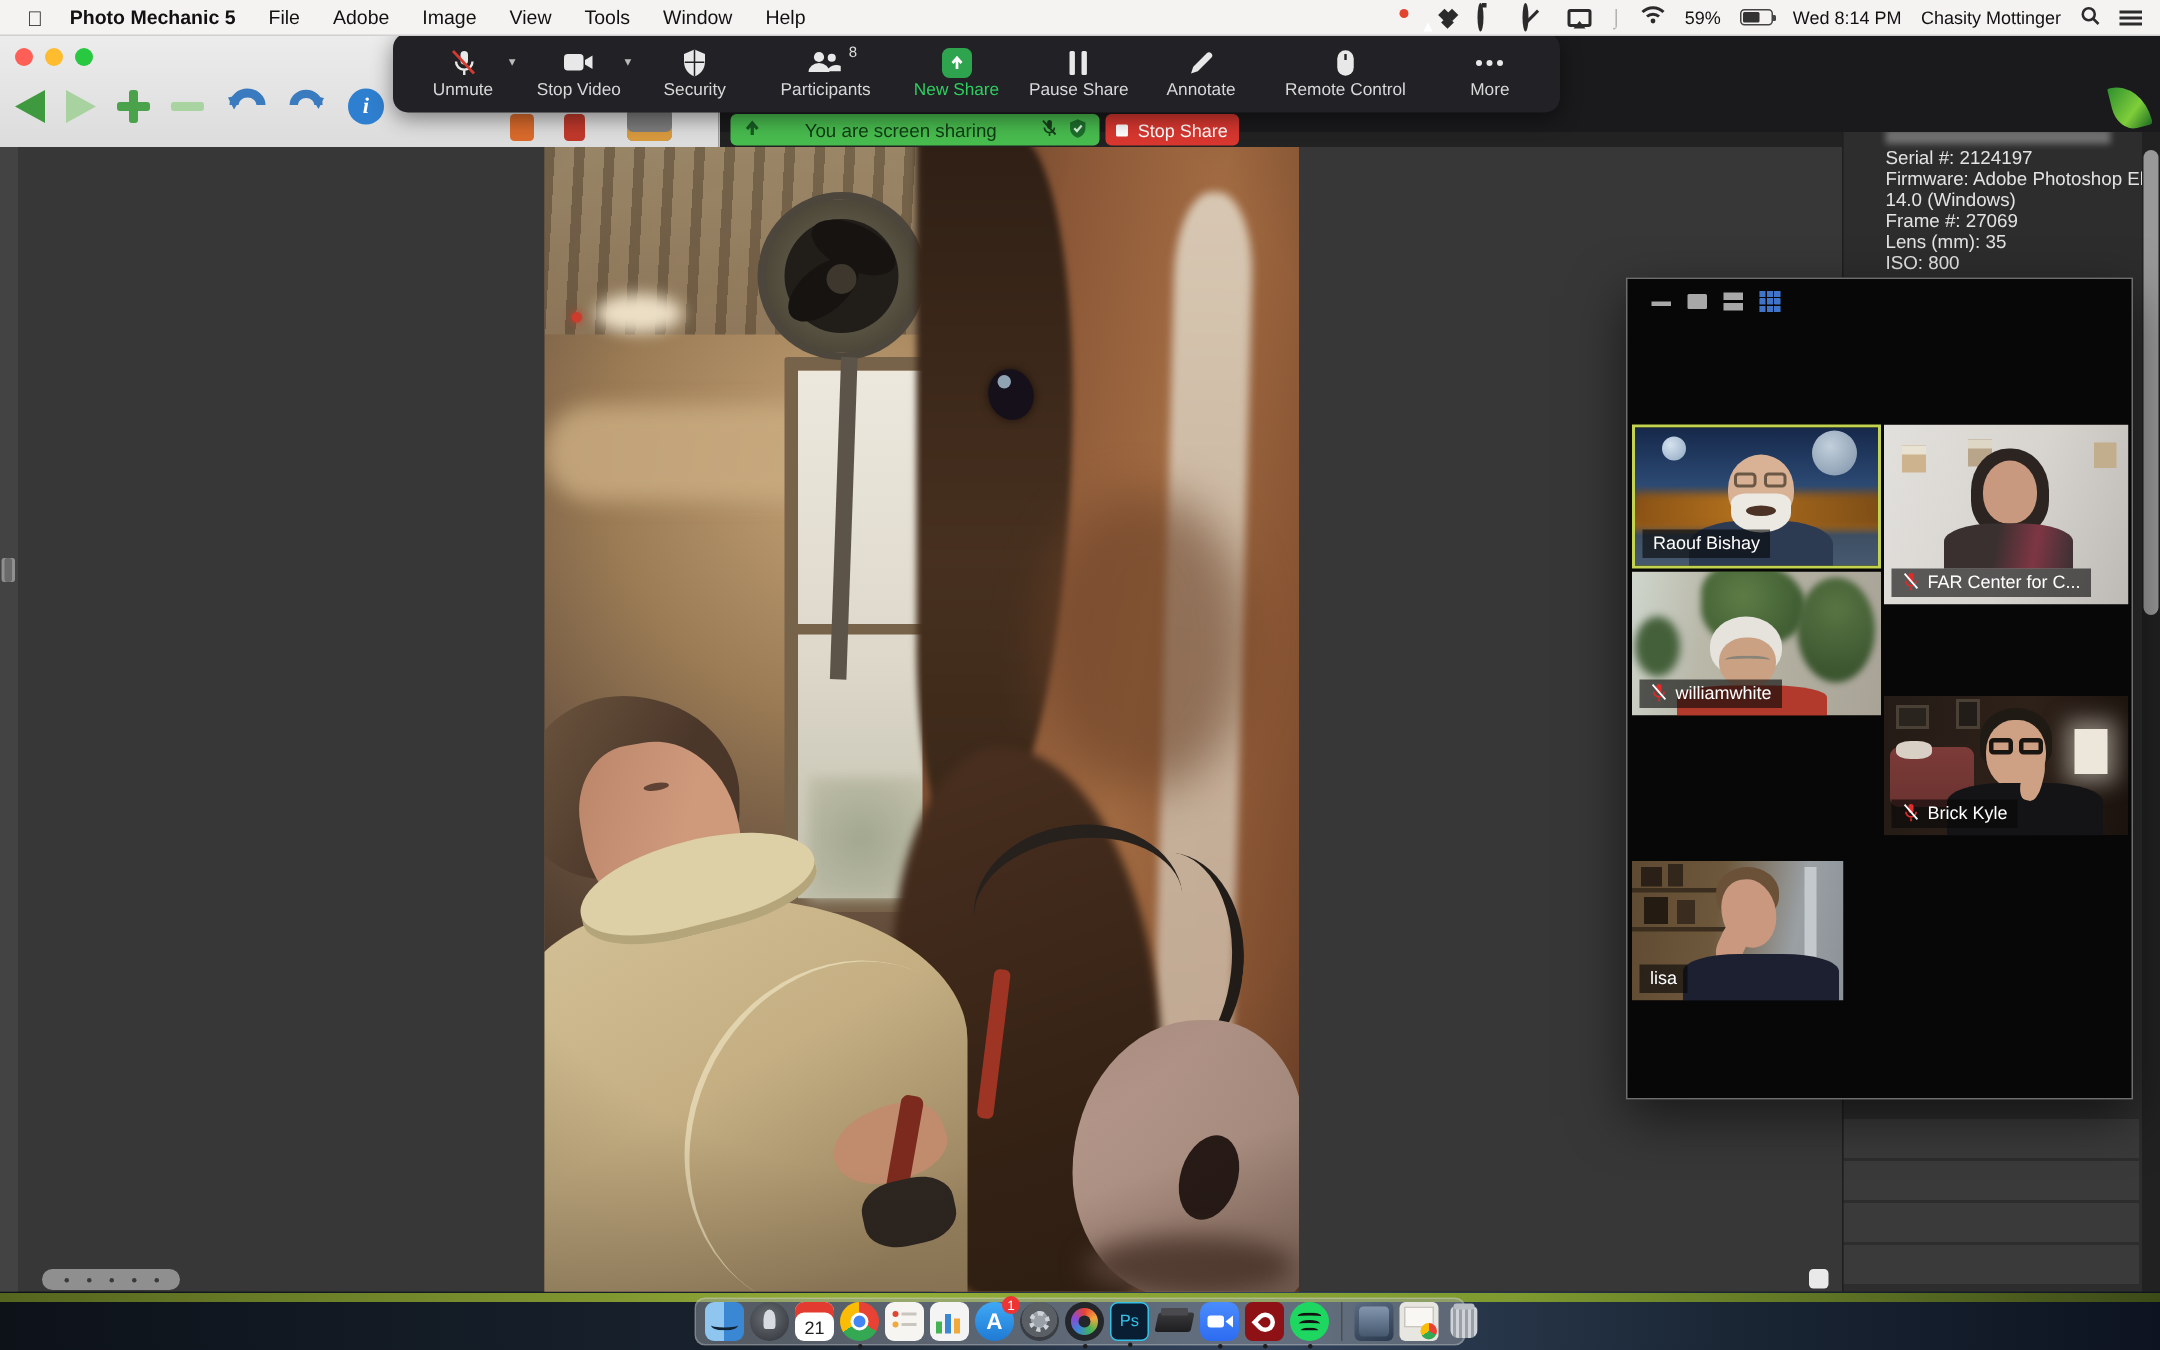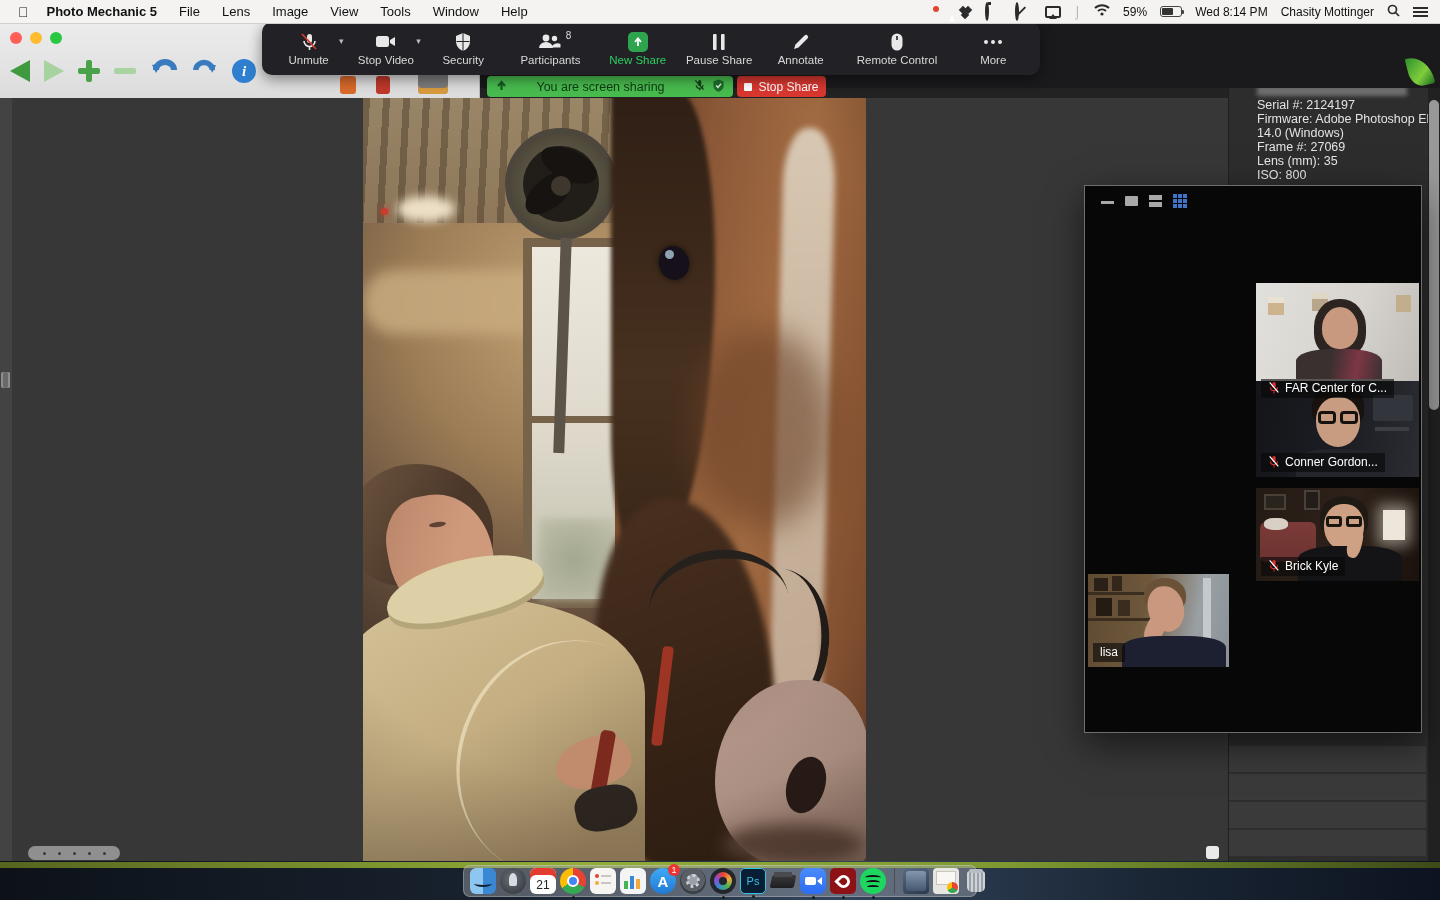--- a/index.html
+++ b/index.html
@@ -123,21 +123,21 @@
 
 <div id="screen">
 
   <div class="abs" id="wallpaper"></div>
   <div class="abs" id="wall-stripe"></div>
 
   <div class="abs" id="menubar">
     <span class="apple"></span>
     <span class="appname">Photo Mechanic 5</span>
     <span class="mitem">File</span>
-    <span class="mitem">Lens</span>
+    <span class="mitem">Adobe</span>
     <span class="mitem">Image</span>
     <span class="mitem">View</span>
     <span class="mitem">Tools</span>
     <span class="mitem">Window</span>
     <span class="mitem">Help</span>
     <span class="right">
       <span class="mb-ic"><span class="mb-sq" style="border-radius:4px; width:15px;"></span></span>
       <span class="mb-ic"><span class="mb-ci" style="border-radius:50% 50% 50% 0;"></span></span>
       <span class="mb-ic" style="position:relative;"><span class="mb-ci"></span><span style="position:absolute; left:0px; bottom:0px; width:6px; height:6px; background:#e3442e; border-radius:50%;"></span></span>
       <span class="mb-ic" style="position:relative;"><span class="mb-sq"></span><span style="position:absolute;left:3.5px;top:3px;width:0;height:0;border-left:3px solid transparent;border-right:3px solid transparent;border-bottom:6px solid #fff;"></span></span>
@@ -435,20 +435,37 @@
         <span style="background:#3f74c9;"></span>
         <span style="background:#3f74c9;"></span>
       <span style="background:#3f74c9;"></span>
         <span style="background:#3f74c9;"></span>
         <span style="background:#3f74c9;"></span>
       <span style="background:#3f74c9;"></span>
         <span style="background:#3f74c9;"></span>
         <span style="background:#3f74c9;"></span>
     </div>
 
+    <div class="vtile active" style="left:3px; top:97px; width:166px; height:96px;">
+      <div class="scene">
+        <div style="inset:0; background:linear-gradient(#16284a 0%, #2c4a74 42%, #7a4a1c 58%, #96601f 70%, #3e4f63 78%, #46596f 100%);"></div>
+        <div style="left:18px; top:6px; width:16px; height:16px; border-radius:50%; background:radial-gradient(circle at 35% 35%, #d5e2ef, #8fa7c0);"></div>
+        <div style="right:14px; top:2px; width:30px; height:30px; border-radius:50%; background:radial-gradient(circle at 40% 35%, #c2cfdb, #7d92a8);"></div>
+        <div style="left:0; top:44px; width:166px; height:22px; background:linear-gradient(90deg,#8a5214,#b06f1e 40%,#7d4d16); filter:blur(3px);"></div>
+        <div style="left:36px; top:62px; width:96px; height:40px; background:#2c3a52; border-radius:40% 40% 0 0;"></div>
+        <div style="left:62px; top:18px; width:44px; height:46px; background:#d9b296; border-radius:50% 50% 45% 45%;"></div>
+        <div style="left:64px; top:44px; width:40px; height:26px; background:#ece9e2; border-radius:30% 30% 60% 60%;"></div>
+        <div style="left:66px; top:30px; width:15px; height:10px; border:2px solid #6a5844; border-radius:3px;"></div>
+        <div style="left:86px; top:30px; width:15px; height:10px; border:2px solid #6a5844; border-radius:3px;"></div>
+        <div style="left:74px; top:52px; width:20px; height:7px; background:#4c3326; border-radius:50%;"></div>
+      </div>
+      <div class="vlabel">
+        <span>Raouf Bishay</span>
+      </div>
+    </div>
 
     <div class="vtile" style="left:171px; top:97px; width:163px; height:120px;">
       <div class="scene">
         <div style="inset:0; background:linear-gradient(110deg, #e2e0dc 0%, #d7d4cf 55%, #bdb9b4 100%);"></div>
         <div style="left:12px; top:14px; width:16px; height:18px; background:#cdb48e; box-shadow:inset 0 6px 0 #e8e2d2;"></div>
         <div style="left:56px; top:10px; width:16px; height:18px; background:#b9a58a; box-shadow:inset 0 6px 0 #ded7c6;"></div>
         <div style="right:8px; top:12px; width:15px; height:17px; background:#c2ad8c;"></div>
         <div style="left:58px; top:16px; width:52px; height:58px; background:#2c2420; border-radius:48% 48% 40% 40%;"></div>
         <div style="left:66px; top:24px; width:36px; height:42px; background:#c9997f; border-radius:50% 50% 46% 46%;"></div>
         <div style="left:40px; top:66px; width:86px; height:30px; background:linear-gradient(100deg,#39302f 40%, #7e3644 70%, #3a3133); border-radius:40% 40% 0 0;"></div>
@@ -457,45 +474,45 @@
         <svg class="micmute" viewBox="0 0 14 16">
             <rect x="5" y="1" width="4" height="7" rx="2" fill="#e02b2b"></rect>
             <path d="M3 7 a4 4 0 0 0 8 0" stroke="#e02b2b" stroke-width="1.3" fill="none"></path>
             <line x1="7" y1="12" x2="7" y2="14.5" stroke="#e02b2b" stroke-width="1.3"></line>
             <line x1="2" y1="1.5" x2="12" y2="13" stroke="#fff" stroke-width="1.4"></line>
           </svg>
         <span>FAR Center for C...</span>
       </div>
     </div>
 
-
-    <div class="vtile" style="left:171px; top:195px; width:163px; height:96px;">
+    <div class="vtile" style="left:3px; top:195px; width:166px; height:96px;">
       <div class="scene">
-        <div style="inset:0; background:linear-gradient(100deg, #141519 0%, #1d1f25 60%, #2b2d33 100%);"></div>
-        <div style="right:6px; top:14px; width:40px; height:26px; background:#33353c; border-radius:2px;"></div>
-        <div style="right:10px; top:46px; width:34px; height:4px; background:#3c3e45;"></div>
-        <div style="left:56px; top:4px; width:52px; height:40px; background:#17120f; border-radius:50% 50% 30% 30%;"></div>
-        <div style="left:60px; top:16px; width:44px; height:50px; background:#c79c80; border-radius:46% 46% 50% 50%;"></div>
-        <div style="left:62px; top:30px; width:18px; height:13px; border:3px solid #15110e; border-radius:4px;"></div>
-        <div style="left:84px; top:30px; width:18px; height:13px; border:3px solid #15110e; border-radius:4px;"></div>
-        <div style="left:40px; top:68px; width:86px; height:30px; background:#23252b; border-radius:40% 40% 0 0;"></div>
+        <div style="inset:0; background:linear-gradient(100deg, #cfd6cd 0%, #b9b8a9 30%, #a8a396 100%);"></div>
+        <div style="left:46px; top:-6px; width:70px; height:56px; background:radial-gradient(circle at 40% 40%, #5d7d46, #3f5c32 75%); border-radius:40% 60% 50% 50%; filter:blur(2px);"></div>
+        <div style="right:4px; top:4px; width:52px; height:70px; background:radial-gradient(circle at 50% 30%, #587543, #3c5630 75%); border-radius:50%; filter:blur(2px);"></div>
+        <div style="left:2px; top:30px; width:30px; height:40px; background:#44603a; border-radius:50%; filter:blur(3px);"></div>
+        <div style="left:52px; top:30px; width:48px; height:40px; background:#e6e3dc; border-radius:50% 50% 44% 44%;"></div>
+        <div style="left:58px; top:44px; width:38px; height:34px; background:#cba183; border-radius:46% 46% 50% 50%;"></div>
+        <div style="left:62px; top:56px; width:30px; height:6px; border-top:2px solid #8a8478; border-radius:50%;"></div>
+        <div style="left:30px; top:76px; width:100px; height:22px; background:#b23a2c; border-radius:36% 36% 0 0;"></div>
       </div>
       <div class="vlabel">
         <svg class="micmute" viewBox="0 0 14 16">
             <rect x="5" y="1" width="4" height="7" rx="2" fill="#e02b2b"></rect>
             <path d="M3 7 a4 4 0 0 0 8 0" stroke="#e02b2b" stroke-width="1.3" fill="none"></path>
             <line x1="7" y1="12" x2="7" y2="14.5" stroke="#e02b2b" stroke-width="1.3"></line>
             <line x1="2" y1="1.5" x2="12" y2="13" stroke="#fff" stroke-width="1.4"></line>
           </svg>
-        <span>Conner Gordon...</span>
-      </div>
-    </div>
-
-
-    <div class="vtile" style="left:171px; top:302px; width:163px; height:93px;">
+        <span>williamwhite</span>
+      </div>
+    </div>
+
+
+
+    <div class="vtile" style="left:171px; top:278px; width:163px; height:93px;">
       <div class="scene">
         <div style="inset:0; background:linear-gradient(100deg, #241b16 0%, #2e2119 55%, #1a120d 100%);"></div>
         <div style="left:8px; top:6px; width:22px; height:16px; border:2px solid #4a4036; background:#2a241e;"></div>
         <div style="left:48px; top:2px; width:16px; height:20px; border:2px solid #4a4036; background:#221d18;"></div>
         <div style="left:4px; top:34px; width:56px; height:40px; background:linear-gradient(#7c3b38, #6b3330); border-radius:6px;"></div>
         <div style="left:8px; top:30px; width:24px; height:12px; background:#d8d0c4; border-radius:40%;"></div>
         <div style="right:14px; top:22px; width:22px; height:30px; background:#ece7da; box-shadow:0 0 14px 6px rgba(236,231,218,.5);"></div>
         <div style="left:64px; top:8px; width:48px; height:40px; background:#201a14; border-radius:50% 50% 30% 30%;"></div>
         <div style="left:68px; top:16px; width:40px; height:46px; background:#cfa184; border-radius:46% 46% 50% 50%;"></div>
         <div style="left:70px; top:28px; width:16px; height:11px; border:3px solid #191511; border-radius:3px;"></div>

